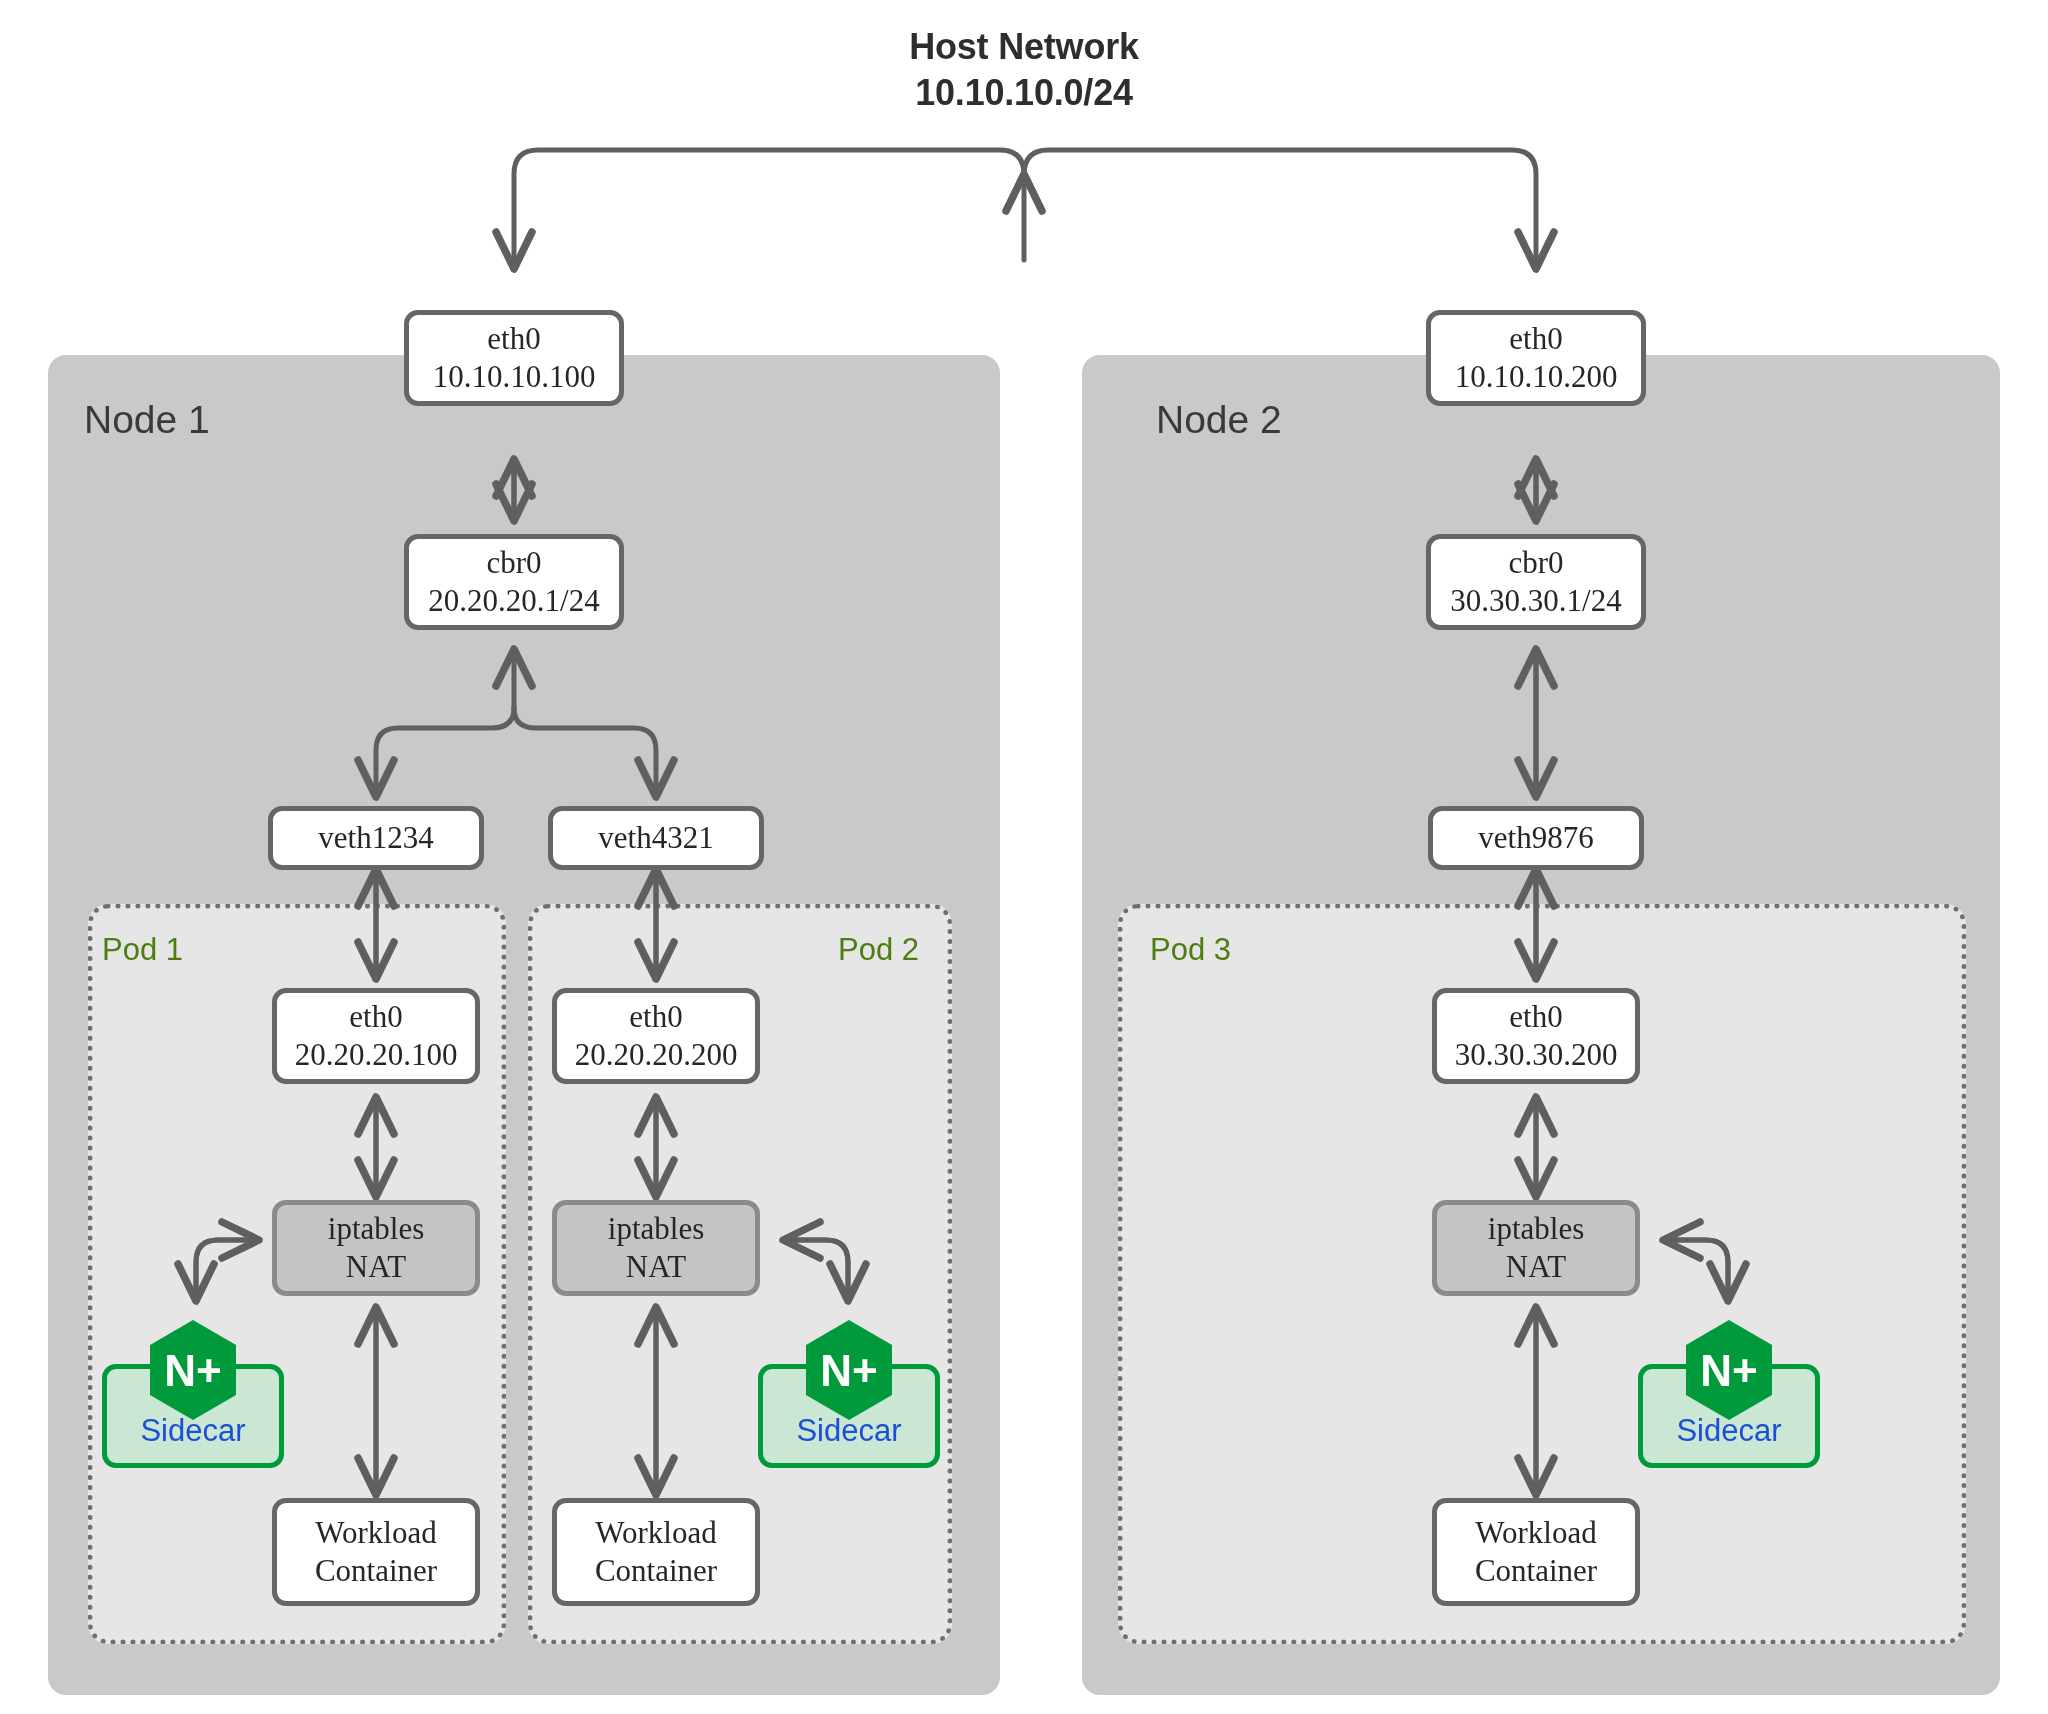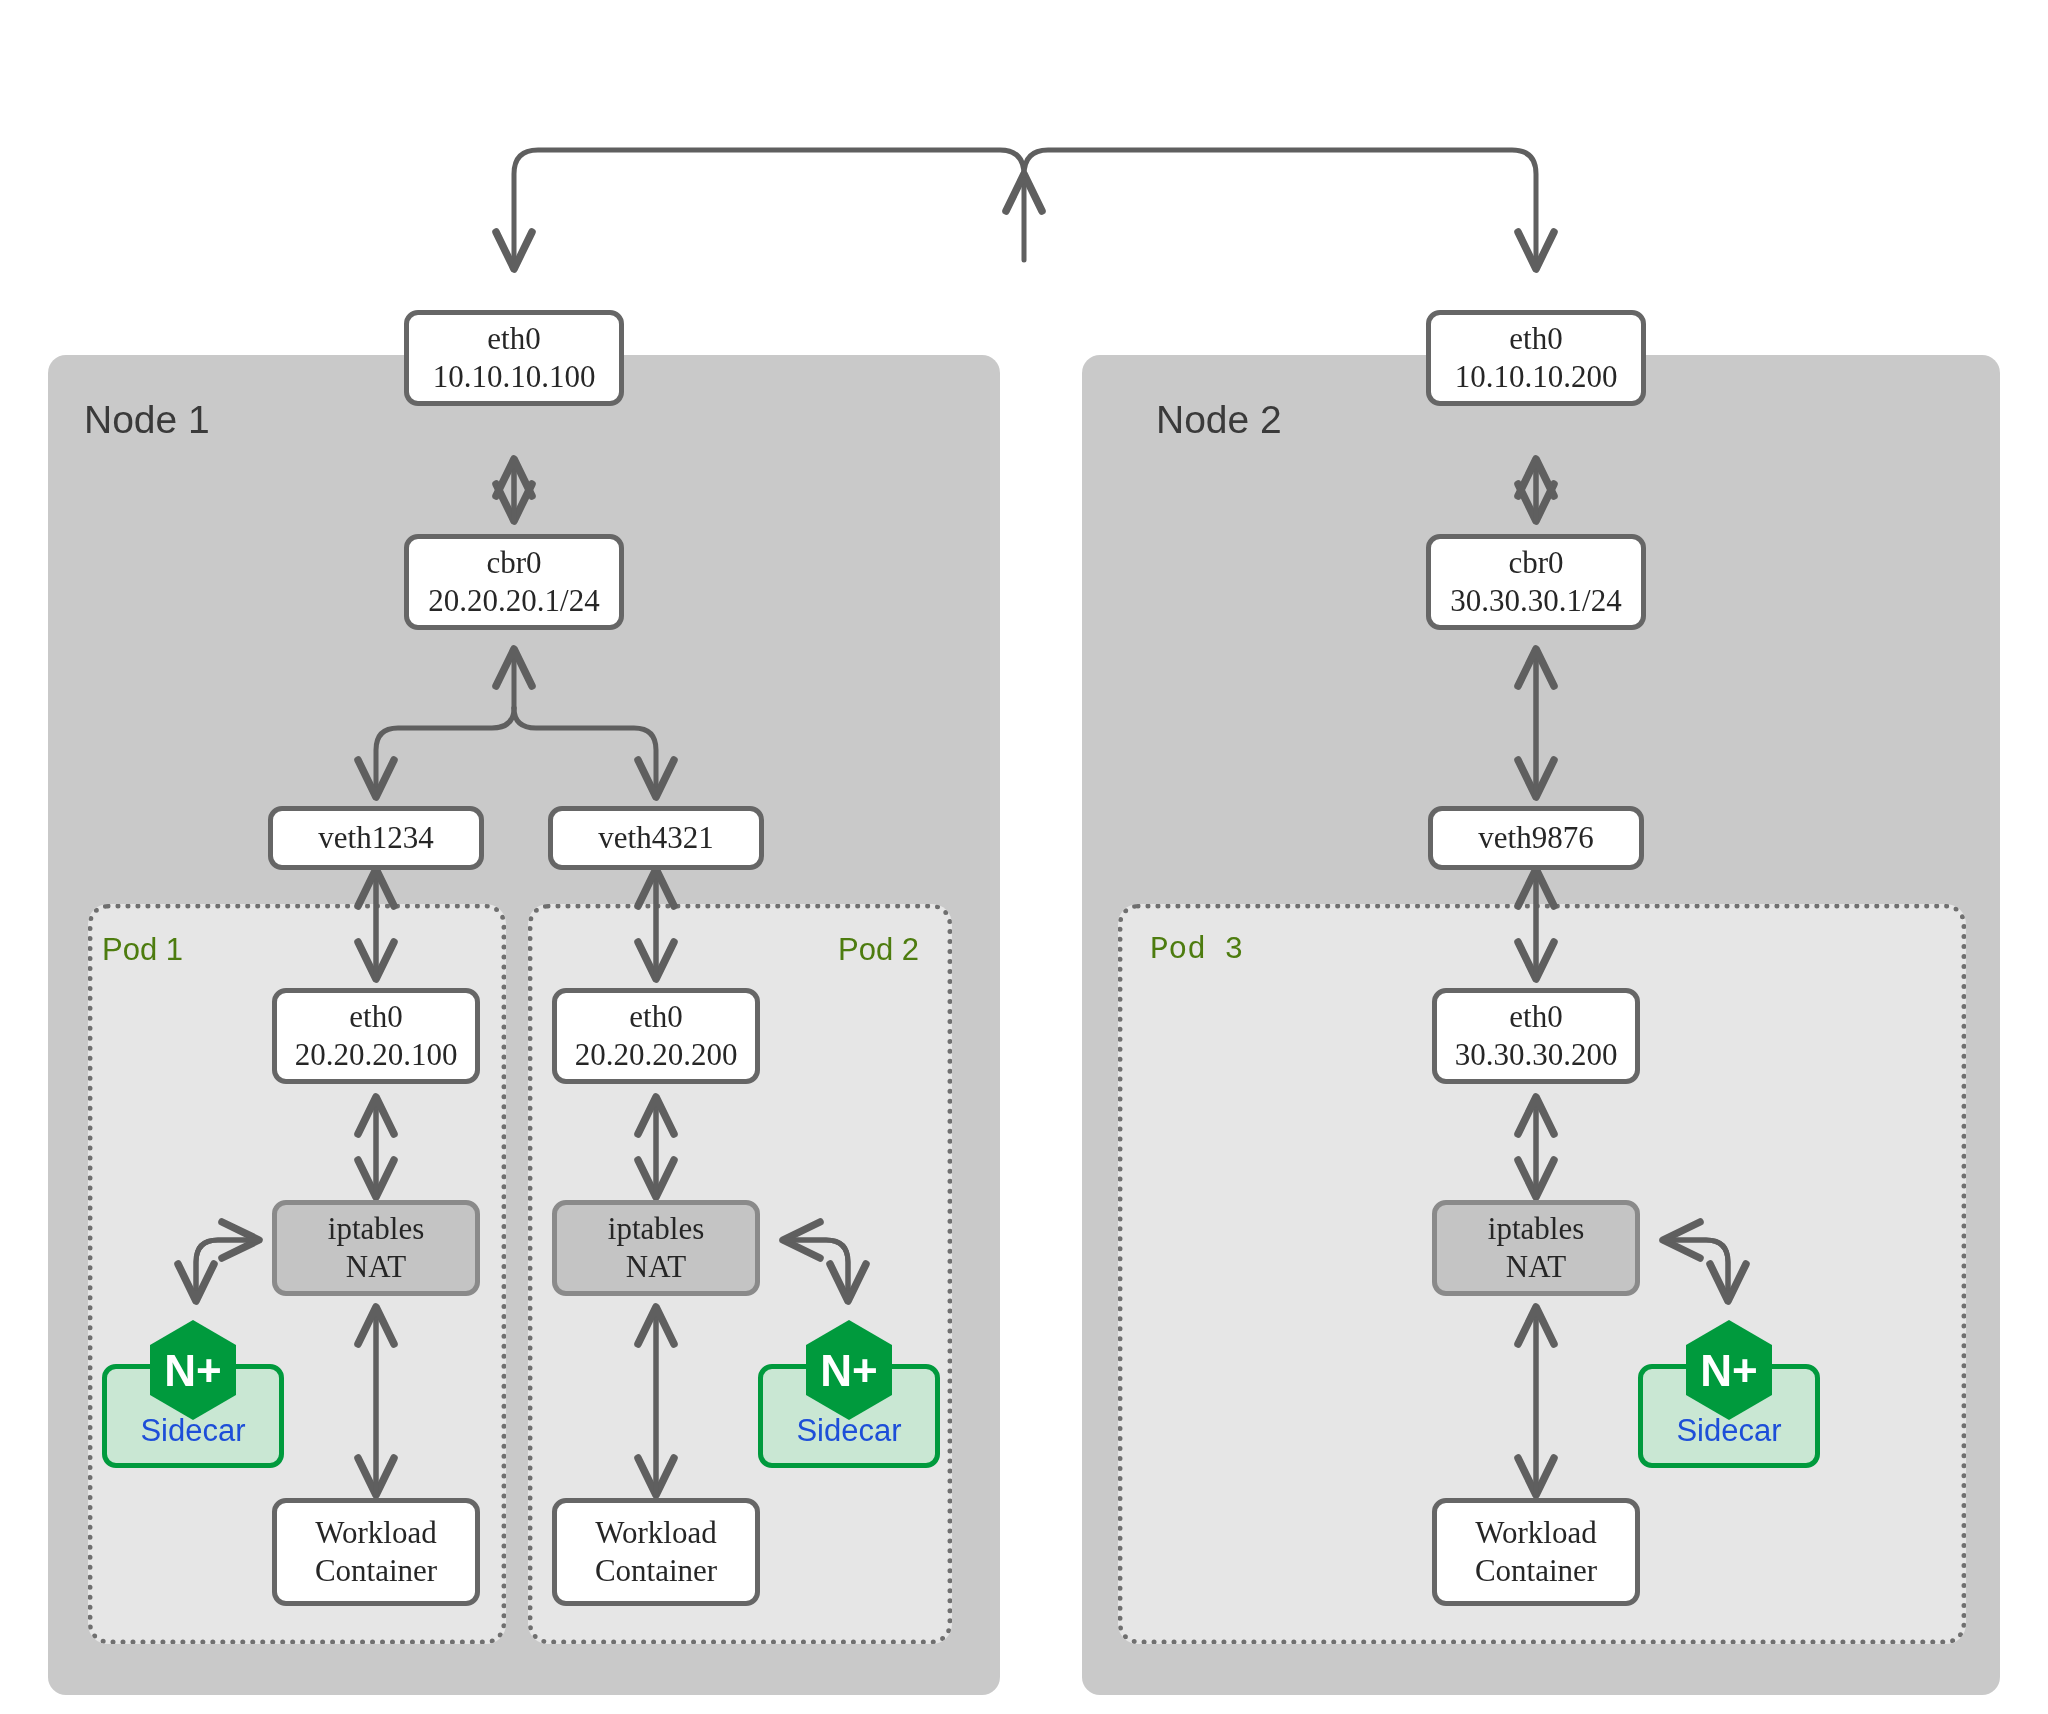--- a/index.html
+++ b/index.html
@@ -106,35 +106,39 @@
     width: 92px;
     height: 104px;
   }
   .nginx-logo svg { display: block; }
 </style>
 </head>
 <body>
 
 <div id="canvas">
 
+  <div class="title">
+    <span>Host Network</span>
+    <span class="l2">10.10.10.0/24</span>
+  </div>
 
   <div class="node" style="left:48px; top:355px; width:952px; height:1340px;"></div>
   <div class="node-label" style="left:84px; top:398px;">Node 1</div>
 
   <div class="node" style="left:1082px; top:355px; width:918px; height:1340px;"></div>
   <div class="node-label" style="left:1118px; top:398px;margin-left:38px;">Node 2</div>
 
   <div class="pod" style="left:88px; top:904px; width:418px; height:740px;"></div>
   <div class="pod-label" style="left:102px; top:932px;">Pod 1</div>
 
   <div class="pod" style="left:528px; top:904px; width:424px; height:740px;"></div>
   <div class="pod-label" style="left:838px; top:932px;">Pod 2</div>
 
   <div class="pod" style="left:1118px; top:904px; width:848px; height:740px;"></div>
-  <div class="pod-label" style="left:1150px; top:932px;font-family:Liberation Mono, monospace;">Pod 3</div>
+  <div class="pod-label" style="left:1150px; top:932px;">Pod 3</div>
 
   <svg class="wires" viewBox="0 0 2048 1714" xmlns="http://www.w3.org/2000/svg">
     <defs>
       <marker id="ah" markerWidth="12" markerHeight="12" refX="8.4" refY="4.6" orient="auto" markerUnits="strokeWidth">
         <path d="M1.2,1.0 L8.6,4.6 L1.2,8.2" fill="none" stroke="#5f5f5f" stroke-width="1.5" stroke-linecap="round" stroke-linejoin="round"></path>
       </marker>
       <marker id="ah2" markerWidth="12" markerHeight="12" refX="8.4" refY="4.6" orient="auto" markerUnits="strokeWidth">
         <path d="M1.2,1.0 L8.6,4.6 L1.2,8.2" fill="none" stroke="#5f5f5f" stroke-width="1.5" stroke-linecap="round" stroke-linejoin="round"></path>
       </marker>
     </defs>

